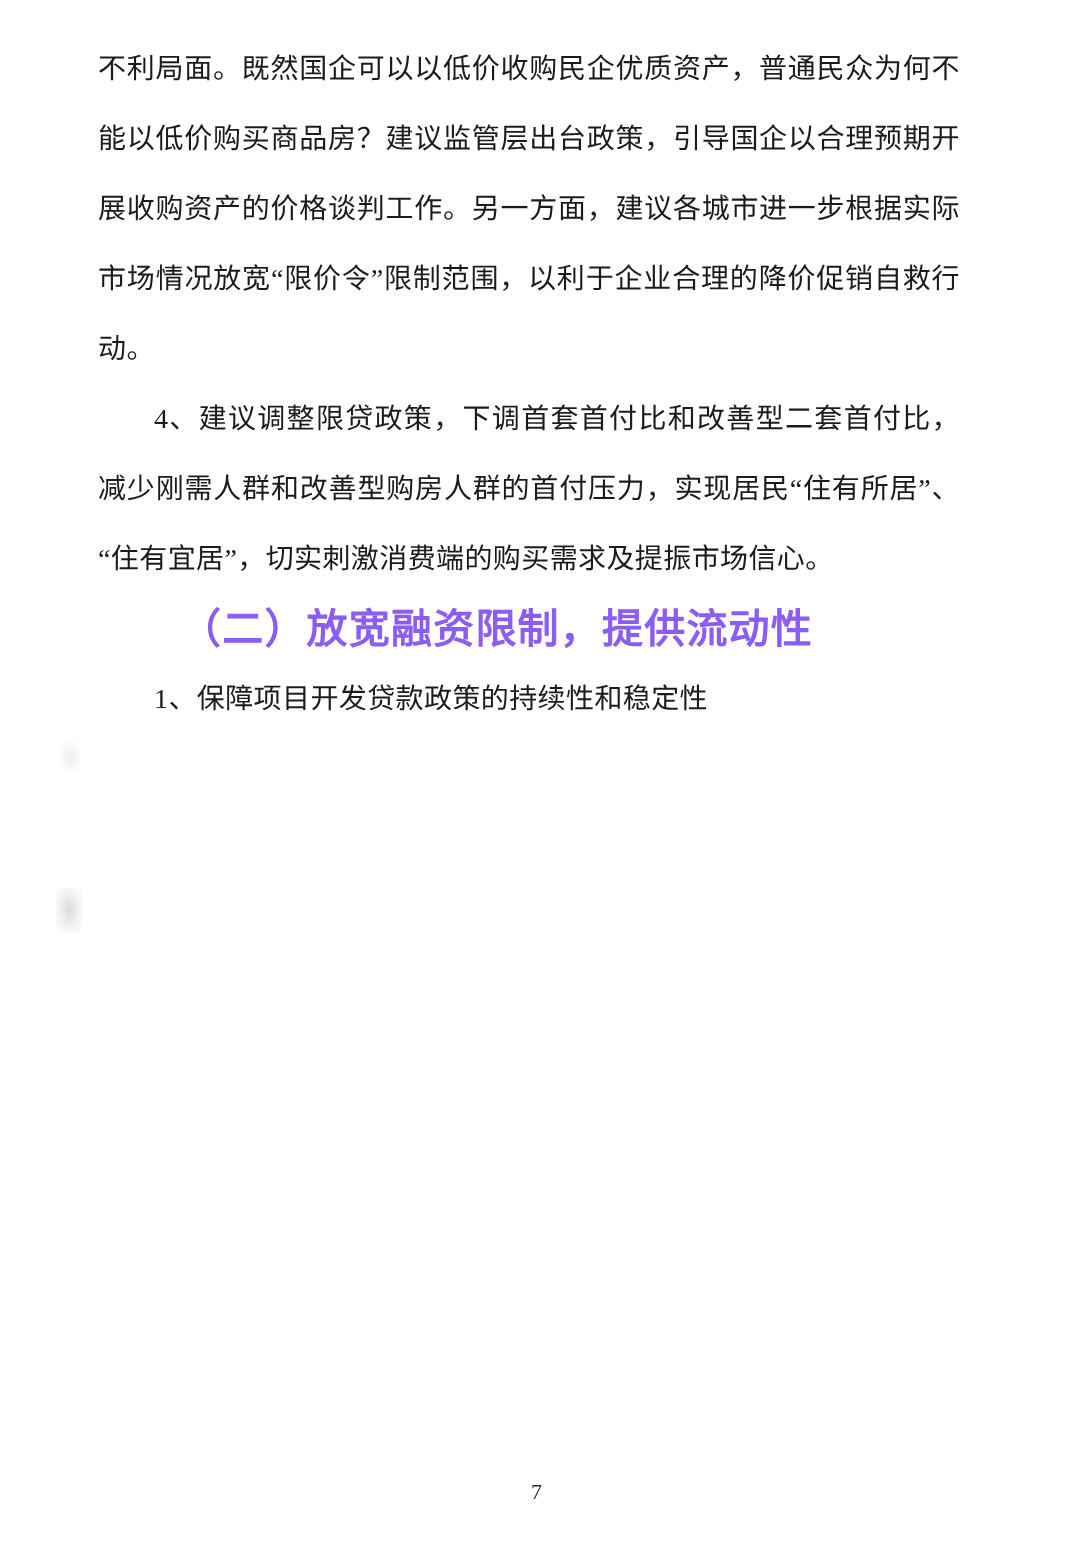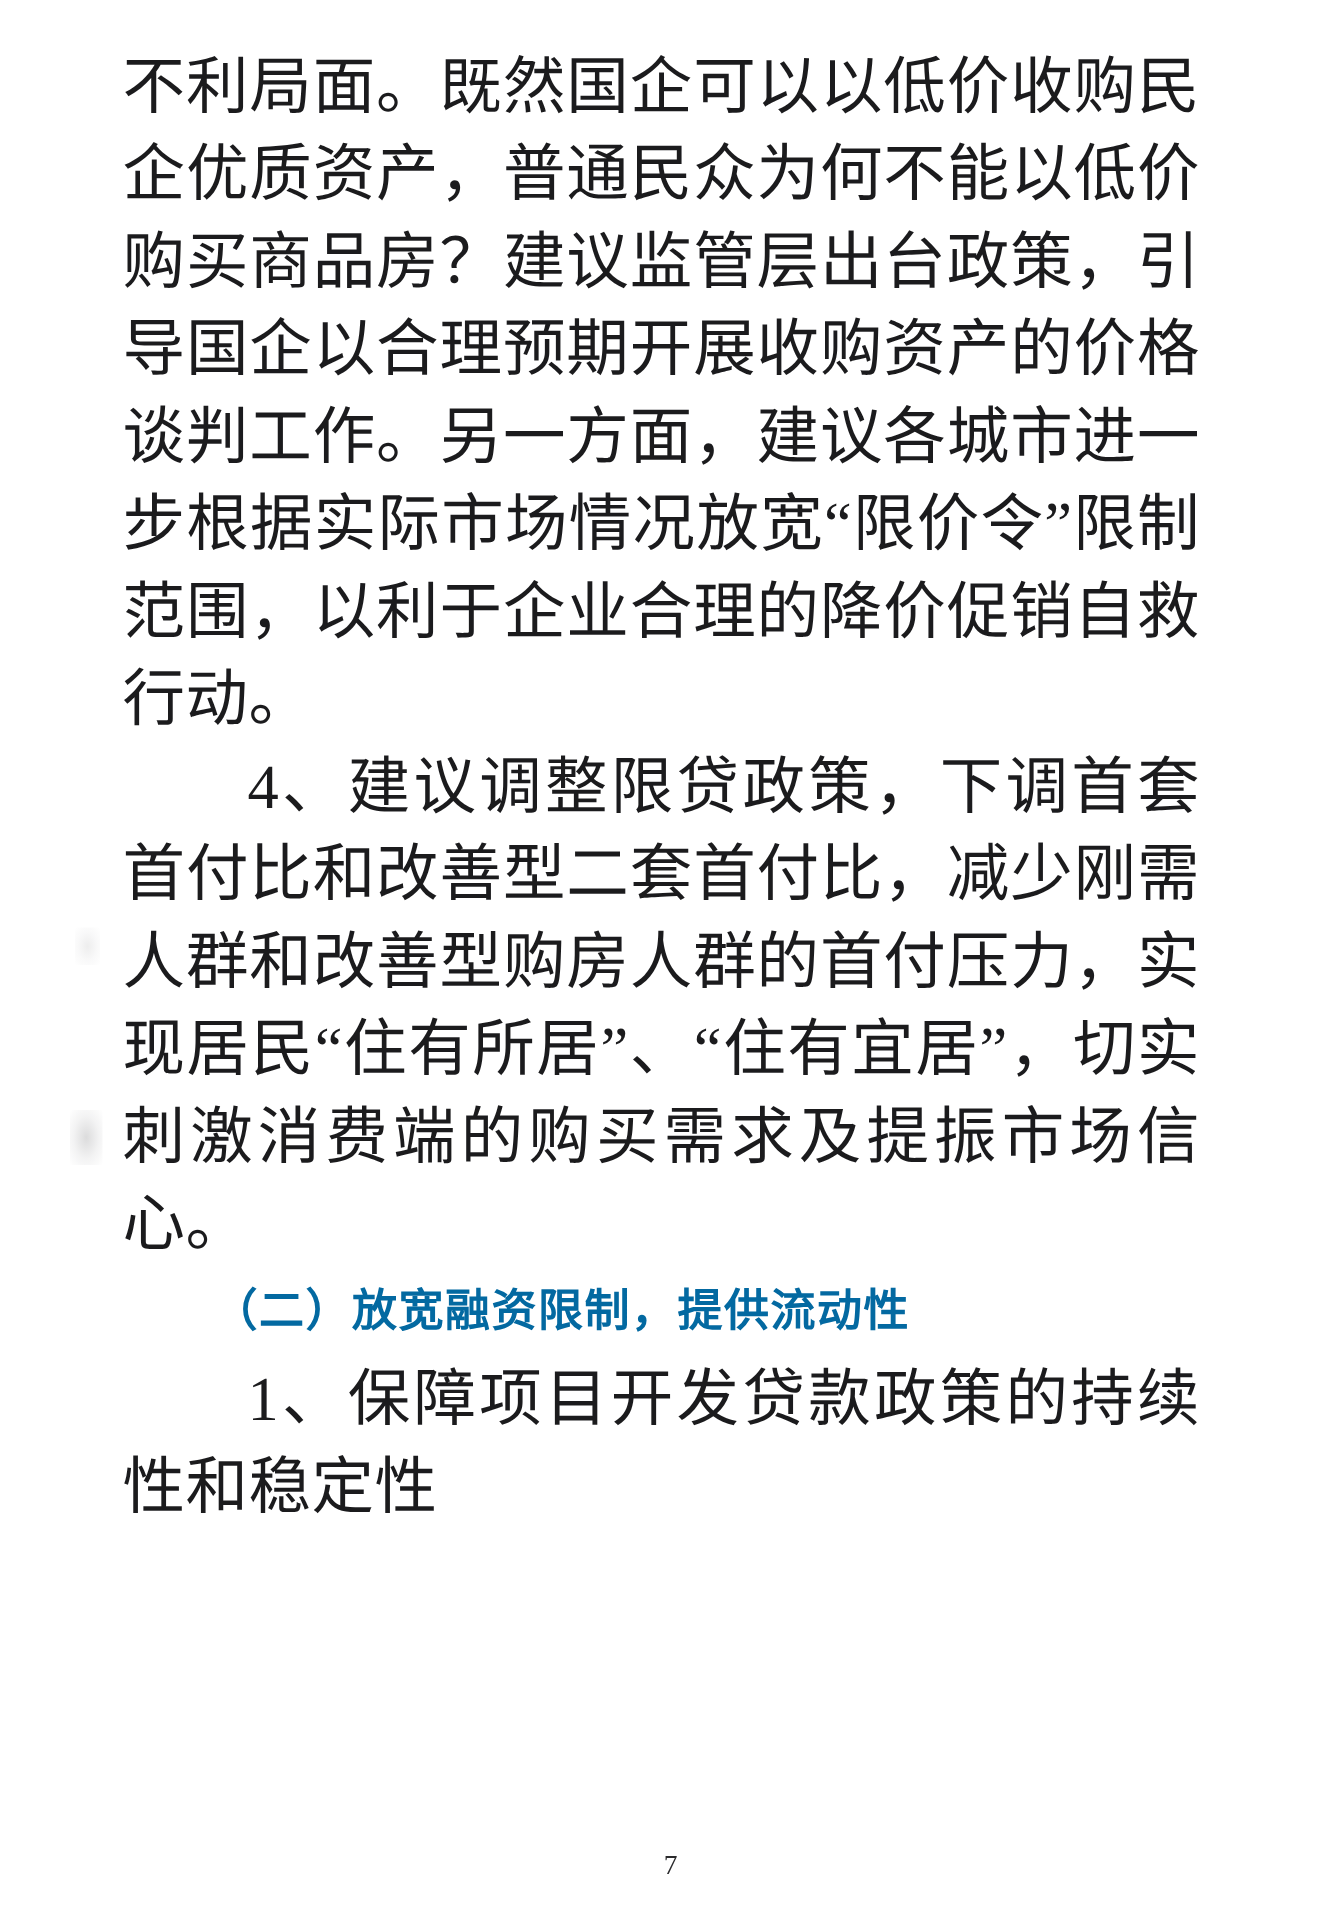--- a/index.html
+++ b/index.html
@@ -39,41 +39,41 @@
   }
   .body-text {
     position: absolute;
     left: 98px;
     top: 34px;
     width: 862px;
   }
   .para {
     margin: 0;
     padding: 0;
-    font-size: 50px;
+    font-size: 28px;
     line-height: 70px;
     color: #1b1b1d;
     text-align: justify;
     text-align-last: left;
     text-justify: inter-character;
     letter-spacing: 0.4px;
     font-weight: 400;
     -webkit-font-smoothing: antialiased;
   }
   .para.indent {
     text-indent: 2em;
     font-family: Liberation Serif, serif;
   }
   .para.heading {
     font-weight: 700;
     font-family: Liberation Sans, sans-serif;
-    font-size: 36px;
+    font-size: 41px;
     letter-spacing: 1.2px;
     text-indent: 2em;
-    color: #0369a1;
+    color: #8b5cf6;
     text-align: left;
   }
   .page-number {
     position: absolute;
     left: 0;
     right: 0;
     top: 1479px;
     text-align: center;
     font-size: 22px;
     color: #2a2a2c;

